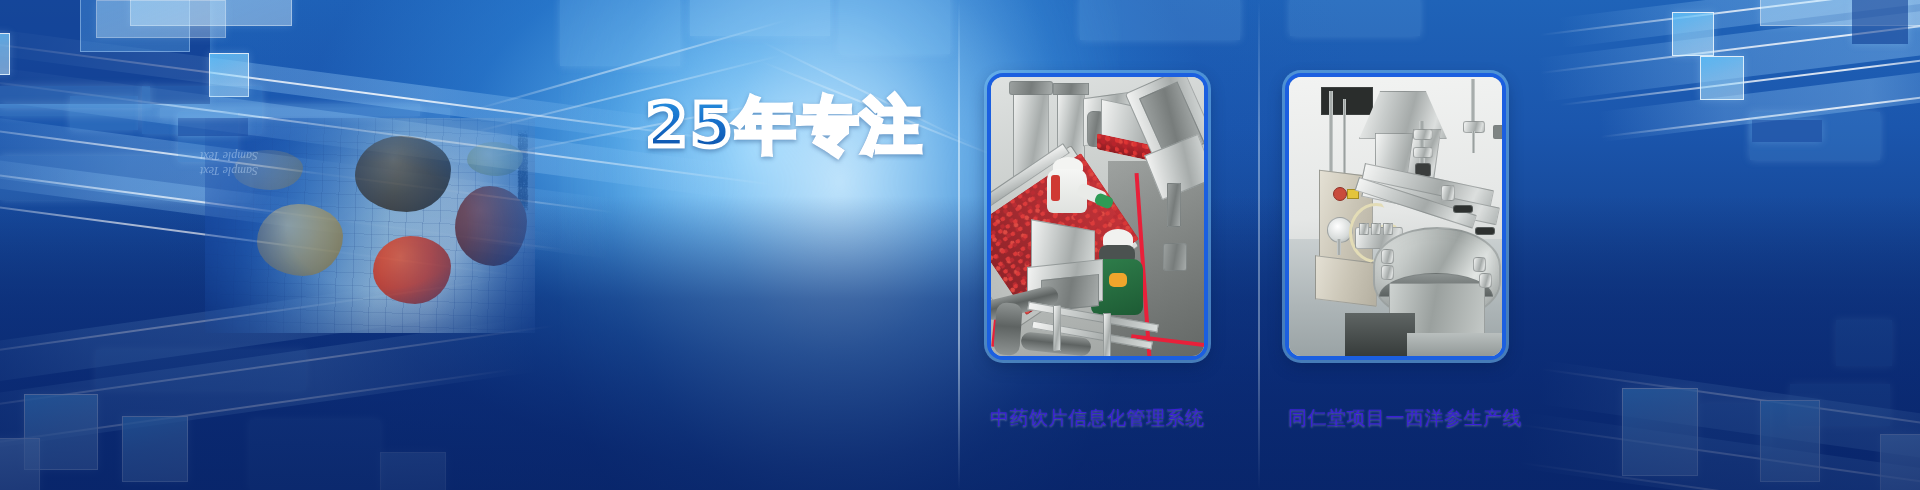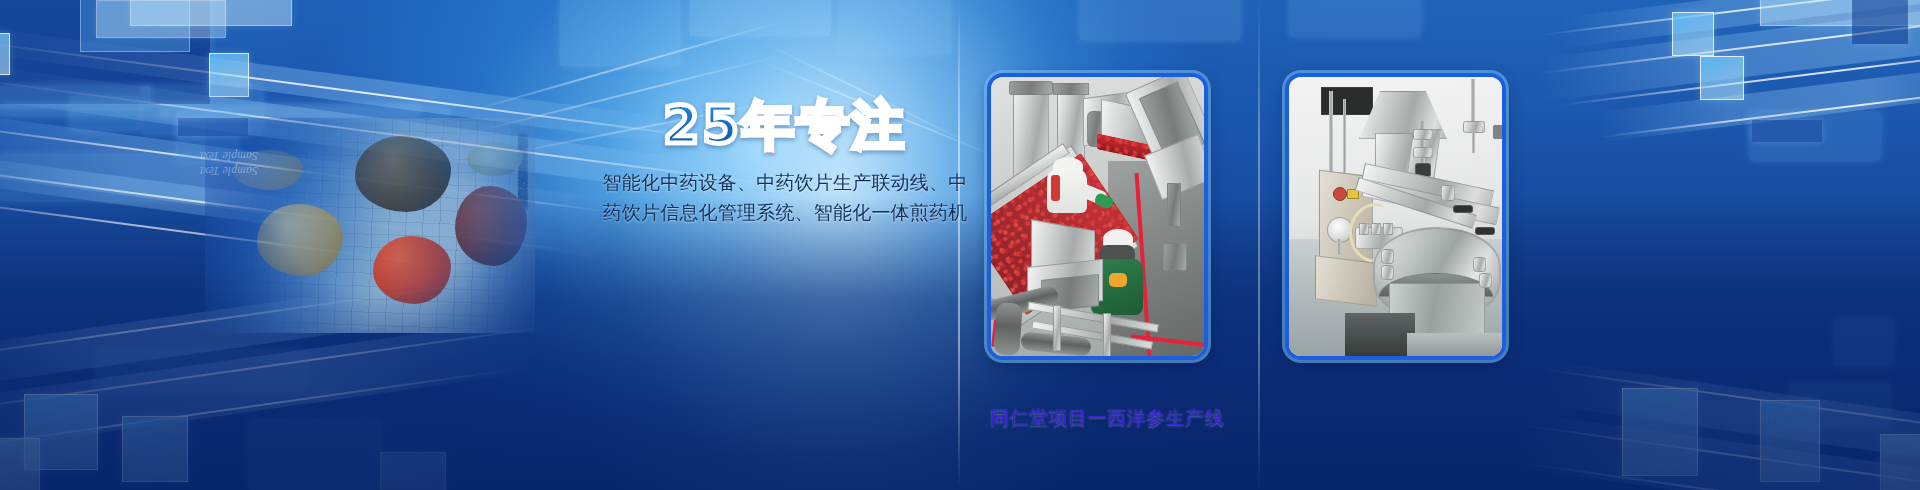--- a/index.html
+++ b/index.html
@@ -133,21 +133,21 @@
     background: linear-gradient(180deg, #2a93e0 0%, #1771cc 42%, #0c4fa8 100%);
     -webkit-background-clip: text;
     background-clip: text;
     -webkit-text-fill-color: transparent;
     paint-order: stroke fill;
     -webkit-text-stroke: 5px #ffffff;
     filter: drop-shadow(0 2px 2px rgba(10,50,110,0.35));
     letter-spacing: 1px;
     white-space: nowrap;
   }
-  .hl-1 { font-size: 52px; line-height: 58px; letter-spacing: 3px; }
+  .hl-1 { font-size: 60px; line-height: 58px; letter-spacing: 3px; }
   .hl-2 { font-size: 45px; line-height: 52px; letter-spacing: 1px; }
   .hl-3 { font-size: 45px; line-height: 52px; letter-spacing: 4px; }
 
   .tagline {
     margin-top: 4px;
     font-family: "DejaVu Sans", "Liberation Sans", sans-serif;
     font-weight: bold;
     font-size: 20px;
     line-height: 26px;
     letter-spacing: 0.5px;
@@ -350,21 +350,20 @@
     <div class="pile goji" style="left:168px; top:118px; width:78px; height:68px;"></div>
     <div class="pile jujube" style="left:250px; top:68px;  width:72px; height:80px;"></div>
     <div class="pile slice" style="left:262px; top:24px;  width:56px; height:34px; opacity:.85;"></div>
     <div class="herb-tint"></div>
   </div>
   <div class="herb-sample">Sample Text
 Sample Text</div>
 
   <div class="copy">
     <div class="hl hl-1">25年专注</div>
-    <div class="desc">智能化中药设备、中药饮片生产联动线、中药饮片信息化管理系统、智能化一体煎药机</div>
   </div>
 
   <div class="photo-card" id="photo-card-1">
     <div class="photo-inner">
       <div class="p1-floor"></div>
       <div class="p1-floor-dark"></div>
 
       <div class="p1-redline" style="left:8px;  top:120px; width:3px;  height:150px; transform: rotate(6deg);"></div>
       <div class="p1-redline" style="left:6px;  top:114px; width:40px; height:3px;   transform: rotate(-20deg);"></div>
       <div class="p1-redline" style="left:150px;top:96px;  width:4px;  height:185px; transform: rotate(-4deg);"></div>
@@ -477,15 +476,16 @@
 
       <div class="p2-steel" style="left:164px; top:128px; width:18px; height:6px; border-radius:3px; background:#2e3130;"></div>
       <div class="p2-steel" style="left:186px; top:150px; width:18px; height:6px; border-radius:3px; background:#2e3130;"></div>
       <div class="p2-steel" style="left:152px; top:108px; width:12px; height:14px; border-radius:3px;"></div>
 
       <div class="p2-steel" style="left:56px; top:236px; width:70px; height:50px; background: linear-gradient(180deg,#5f6564,#303534); border:none;"></div>
       <div class="p2-steel" style="left:118px; top:256px; width:96px; height:30px; background: linear-gradient(180deg,#b9bfbe,#868d8c); border:none;"></div>
     </div>
   </div>
 
-  <div class="caption" id="caption-1">同仁堂项目一西洋参生产线</div>
+  <div class="caption" id="caption-1">中药饮片信息化管理系统</div>
+  <div class="caption" id="caption-2">同仁堂项目一西洋参生产线</div>
 
 </div>
 
 </body></html>

